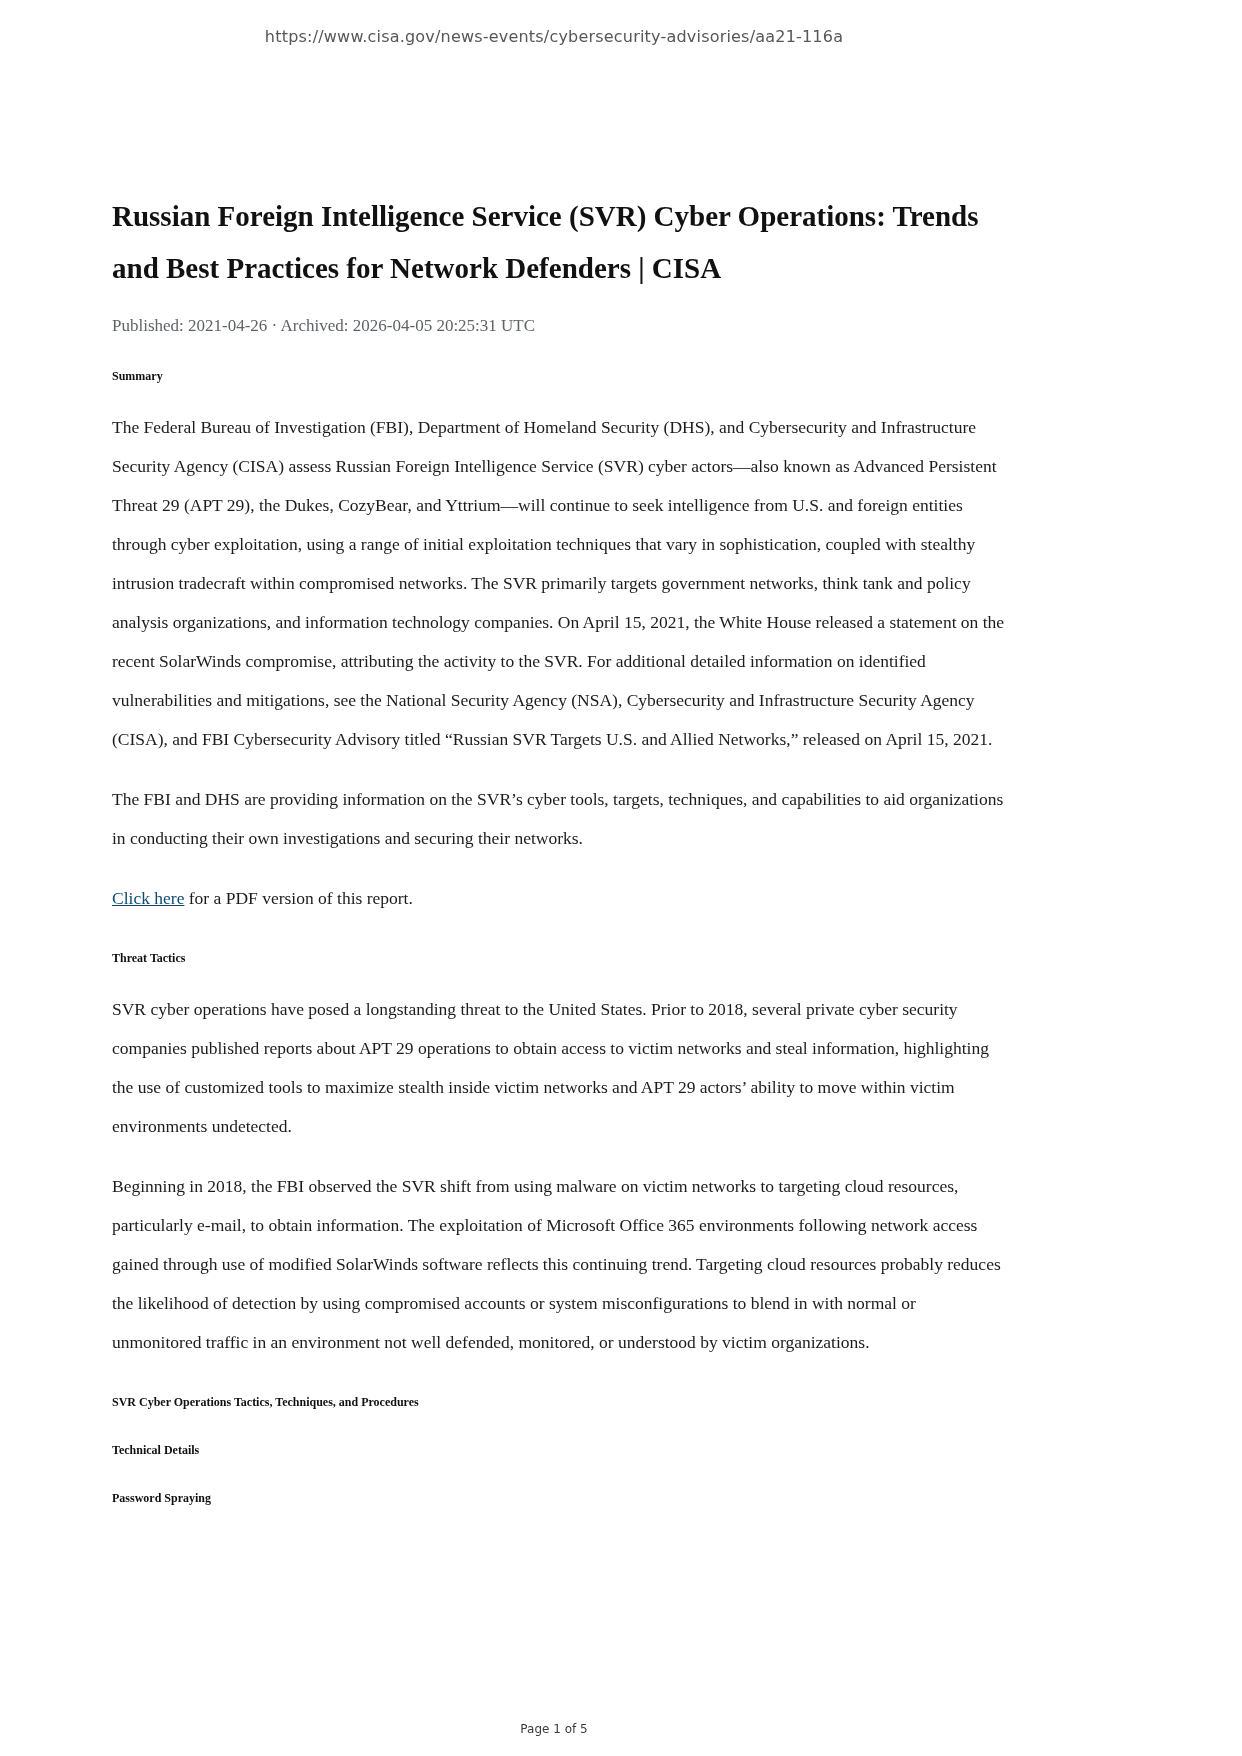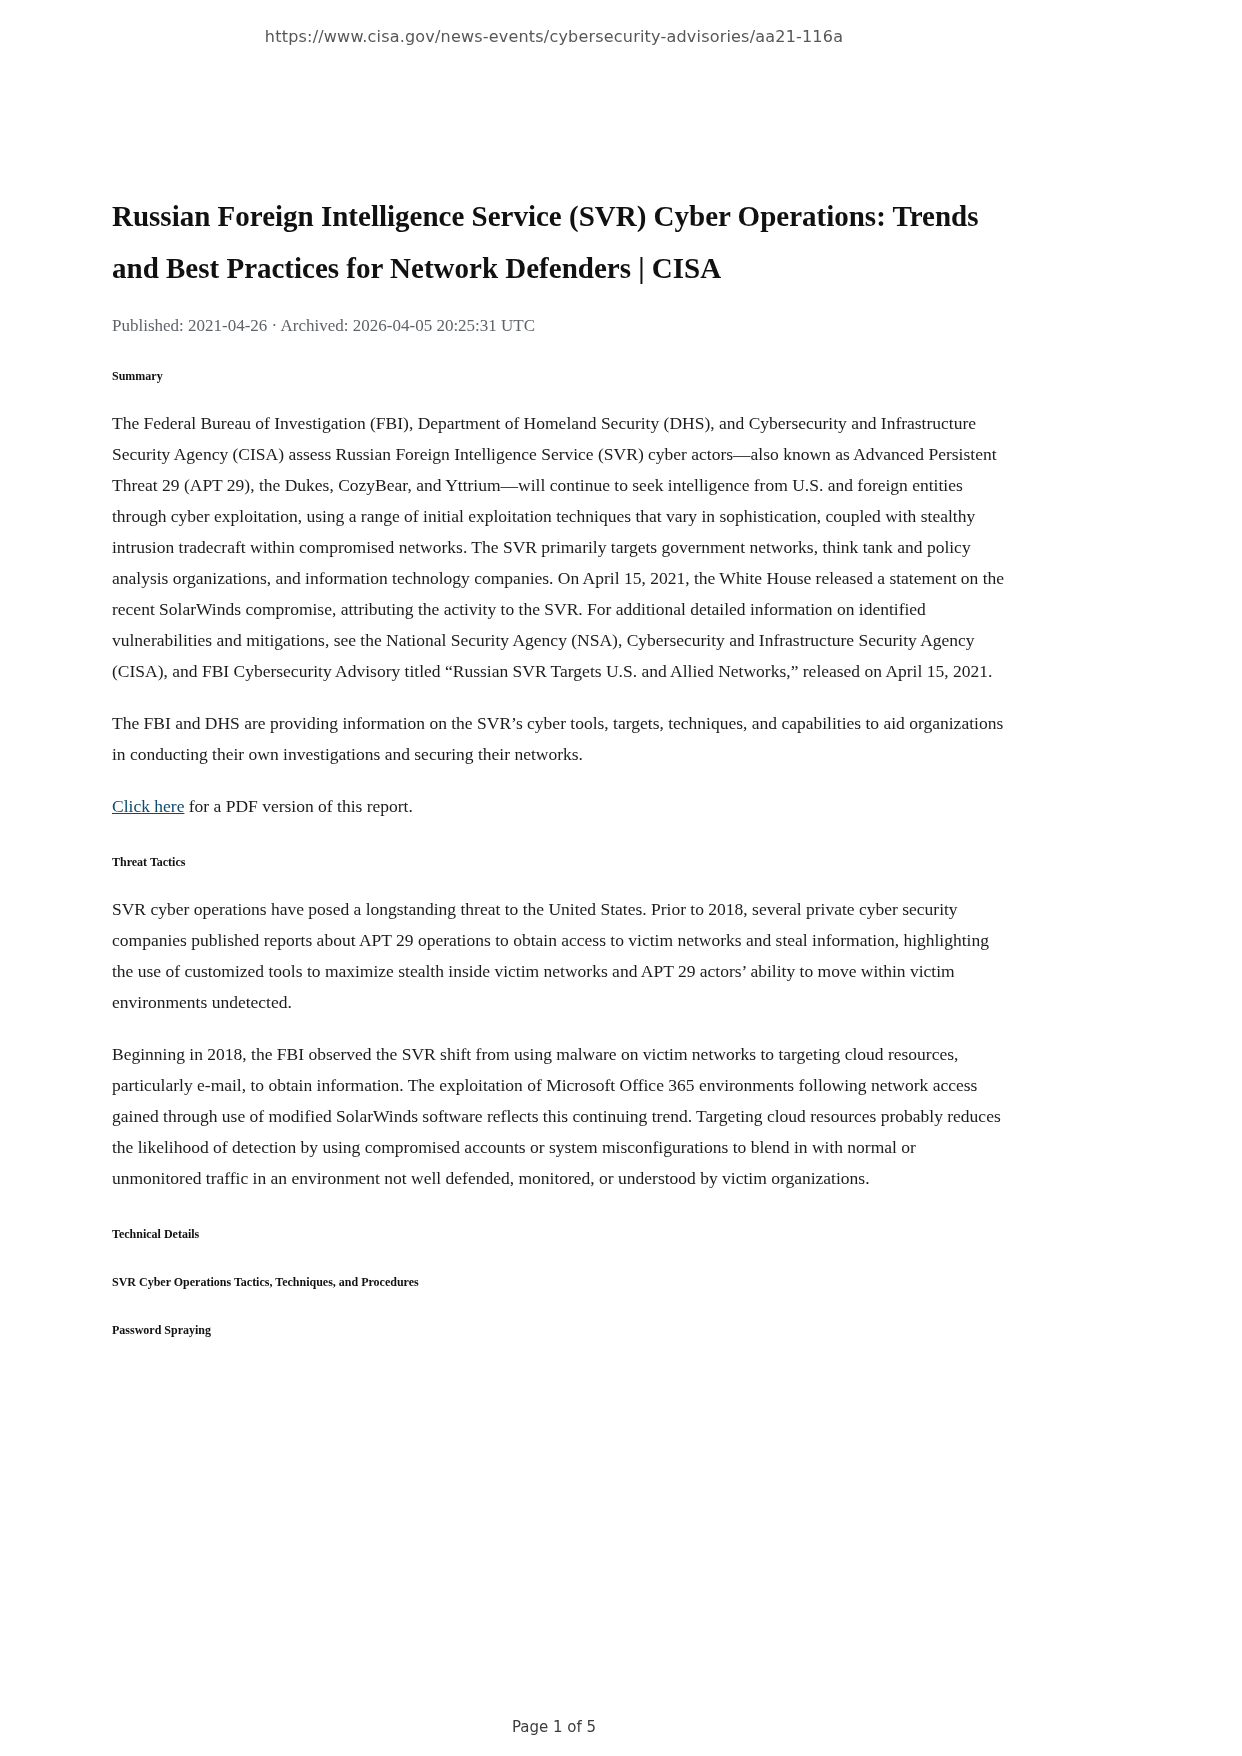--- a/index.html
+++ b/index.html
@@ -43,38 +43,38 @@
   }
   h2.section-heading {
     font-size: 12px;
     font-weight: bold;
     margin-top: 33px;
     margin-bottom: 24px;
     color: #111111;
   }
   p.body-para {
     font-size: 17.5px;
-    line-height: 31px;
+    line-height: 39px;
     margin-bottom: 21px;
     color: #1c1c1c;
     text-align: left;
   }
   a.inline-link {
     color: #0c4a6e;
     text-decoration: underline;
     cursor: pointer;
   }
   .print-footer {
     position: absolute;
     bottom: 20px;
     left: 107px;
     width: 894px;
     text-align: center;
     font-family: "DejaVu Sans", sans-serif;
-    font-size: 15px;
+    font-size: 12px;
     color: #3c3c3c;
   }
 </style>
 </head>
 <body>
 
 <div class="page">
 
   <div class="print-header">https://www.cisa.gov/news-events/cybersecurity-advisories/aa21-116a</div>
 
@@ -91,23 +91,23 @@
     <p class="body-para">The FBI and DHS are providing information on the SVR’s cyber tools, targets, techniques, and capabilities to aid organizations in conducting their own investigations and securing their networks.</p>
 
     <p class="body-para"><a class="inline-link">Click here</a><span> for a PDF version of this report.</span></p>
 
     <h2 class="section-heading">Threat Tactics</h2>
 
     <p class="body-para">SVR cyber operations have posed a longstanding threat to the United States. Prior to 2018, several private cyber security companies published reports about APT 29 operations to obtain access to victim networks and steal information, highlighting the use of customized tools to maximize stealth inside victim networks and APT 29 actors’ ability to move within victim environments undetected.</p>
 
     <p class="body-para">Beginning in 2018, the FBI observed the SVR shift from using malware on victim networks to targeting cloud resources, particularly e-mail, to obtain information. The exploitation of Microsoft Office 365 environments following network access gained through use of modified SolarWinds software reflects this continuing trend. Targeting cloud resources probably reduces the likelihood of detection by using compromised accounts or system misconfigurations to blend in with normal or unmonitored traffic in an environment not well defended, monitored, or understood by victim organizations.</p>
 
+    <h2 class="section-heading">SVR Cyber Operations Tactics, Techniques, and Procedures</h2>
+
     <h2 class="section-heading">Technical Details</h2>
-
-    <h2 class="section-heading">SVR Cyber Operations Tactics, Techniques, and Procedures</h2>
 
     <h2 class="section-heading">Password Spraying</h2>
 
   </div>
 
   <div class="print-footer">Page 1 of 5</div>
 
 </div>
 
 </body></html>

